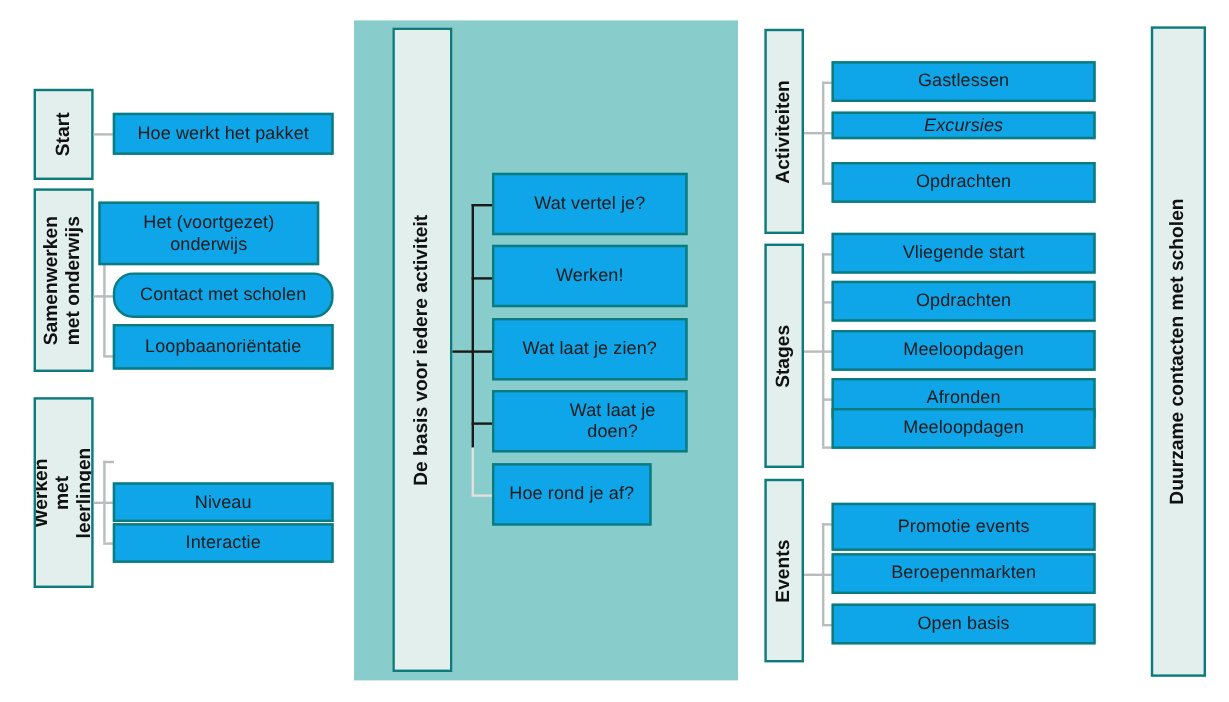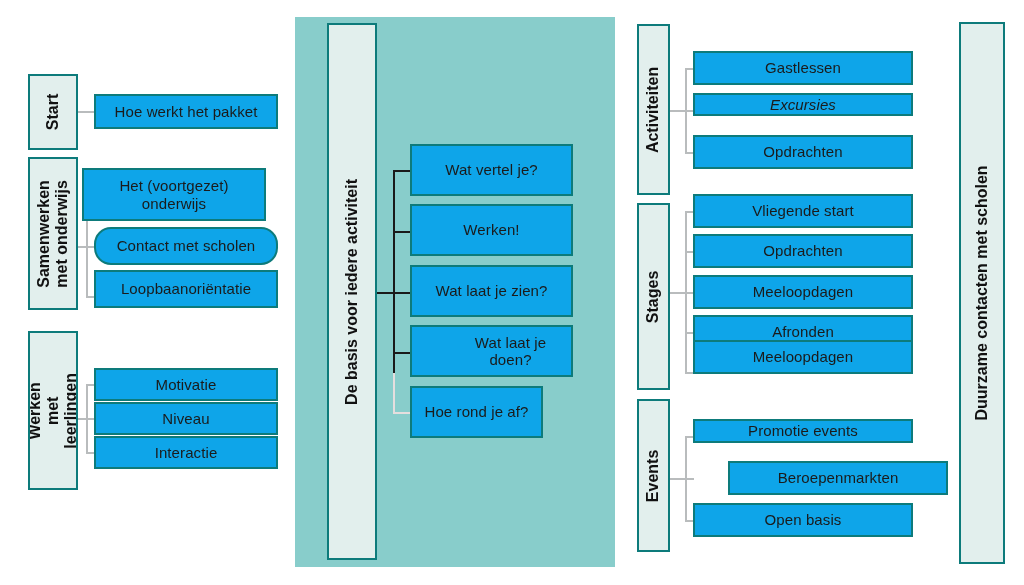--- a/index.html
+++ b/index.html
@@ -99,21 +99,20 @@
   <div class="box child" style="left:94px;top:270px;width:184px;height:38px;">Loopbaanoriëntatie</div>
 
   <div class="cat tall" style="left:28px;top:331px;width:50px;height:159px;">
     <div class="vtext two">Werken met leerlingen</div>
   </div>
   <div class="ln v1" style="left:86px;top:384px;height:68px;"></div>
   <div class="ln h1" style="left:78px;top:418px;width:9px;"></div>
   <div class="ln h1" style="left:86px;top:384px;width:9px;"></div>
   <div class="ln h1" style="left:86px;top:418px;width:9px;"></div>
   <div class="ln h1" style="left:86px;top:452px;width:9px;"></div>
-  <div class="box child" style="left:94px;top:368px;width:184px;height:33px;">Motivatie</div>
   <div class="box child" style="left:94px;top:436px;width:184px;height:33px;">Interactie</div>
   <div class="box child" style="left:94px;top:402px;width:184px;height:33px;">Niveau</div>
 
   <div class="panel" style="left:295px;top:17px;width:320px;height:550px;"></div>
 
   <div class="cat tall" style="left:327px;top:23px;width:50px;height:537px;">
     <div class="vtext">De basis voor iedere activiteit</div>
   </div>
 
   <div class="ln v dark" style="left:393px;top:170px;height:203px;"></div>
@@ -160,21 +159,21 @@
   <div class="box child" style="left:693px;top:340px;width:220px;height:34px;">Meeloopdagen</div>
 
   <div class="cat tall" style="left:637px;top:399px;width:33px;height:153px;">
     <div class="vtext">Events</div>
   </div>
   <div class="ln v1" style="left:685px;top:436px;height:85px;"></div>
   <div class="ln h1" style="left:670px;top:478px;width:16px;"></div>
   <div class="ln h1" style="left:685px;top:436px;width:9px;"></div>
   <div class="ln h1" style="left:685px;top:478px;width:9px;"></div>
   <div class="ln h1" style="left:685px;top:520px;width:9px;"></div>
-  <div class="box child" style="left:693px;top:419px;width:220px;height:24px;">Promotie events</div>
-  <div class="box child" style="left:693px;top:461px;width:220px;height:34px;margin-left:35px;">Beroepenmarkten</div>
+  <div class="box child" style="left:693px;top:419px;width:220px;height:40px;">Promotie events</div>
+  <div class="box child" style="left:693px;top:461px;width:220px;height:34px;">Beroepenmarkten</div>
   <div class="box child" style="left:693px;top:503px;width:220px;height:34px;">Open basis</div>
 
   <div class="cat tall" style="left:959px;top:22px;width:46px;height:542px;">
     <div class="vtext">Duurzame contacten met scholen</div>
   </div>
 
 </div>
 
 </body></html>

